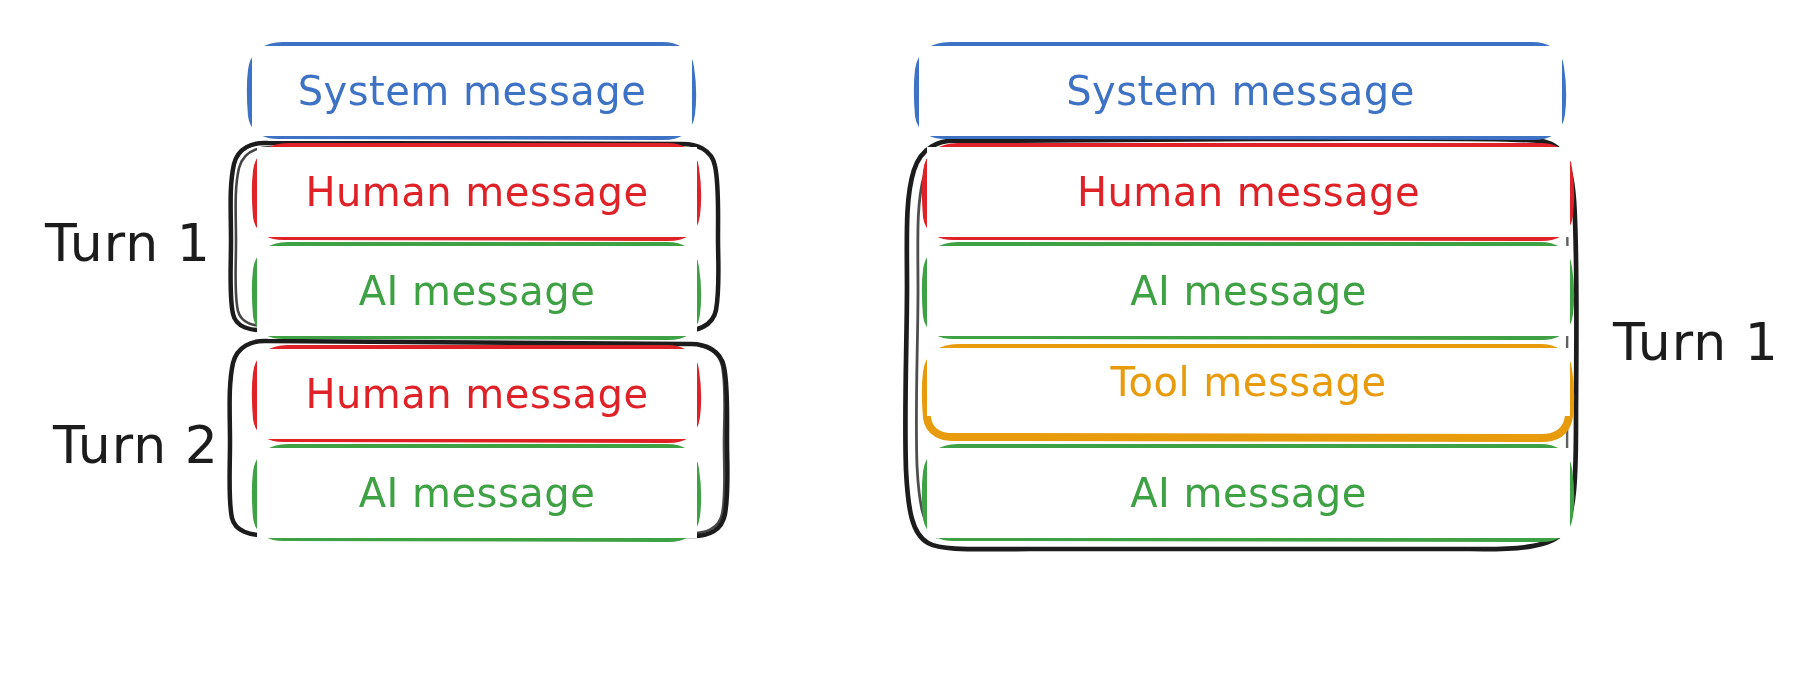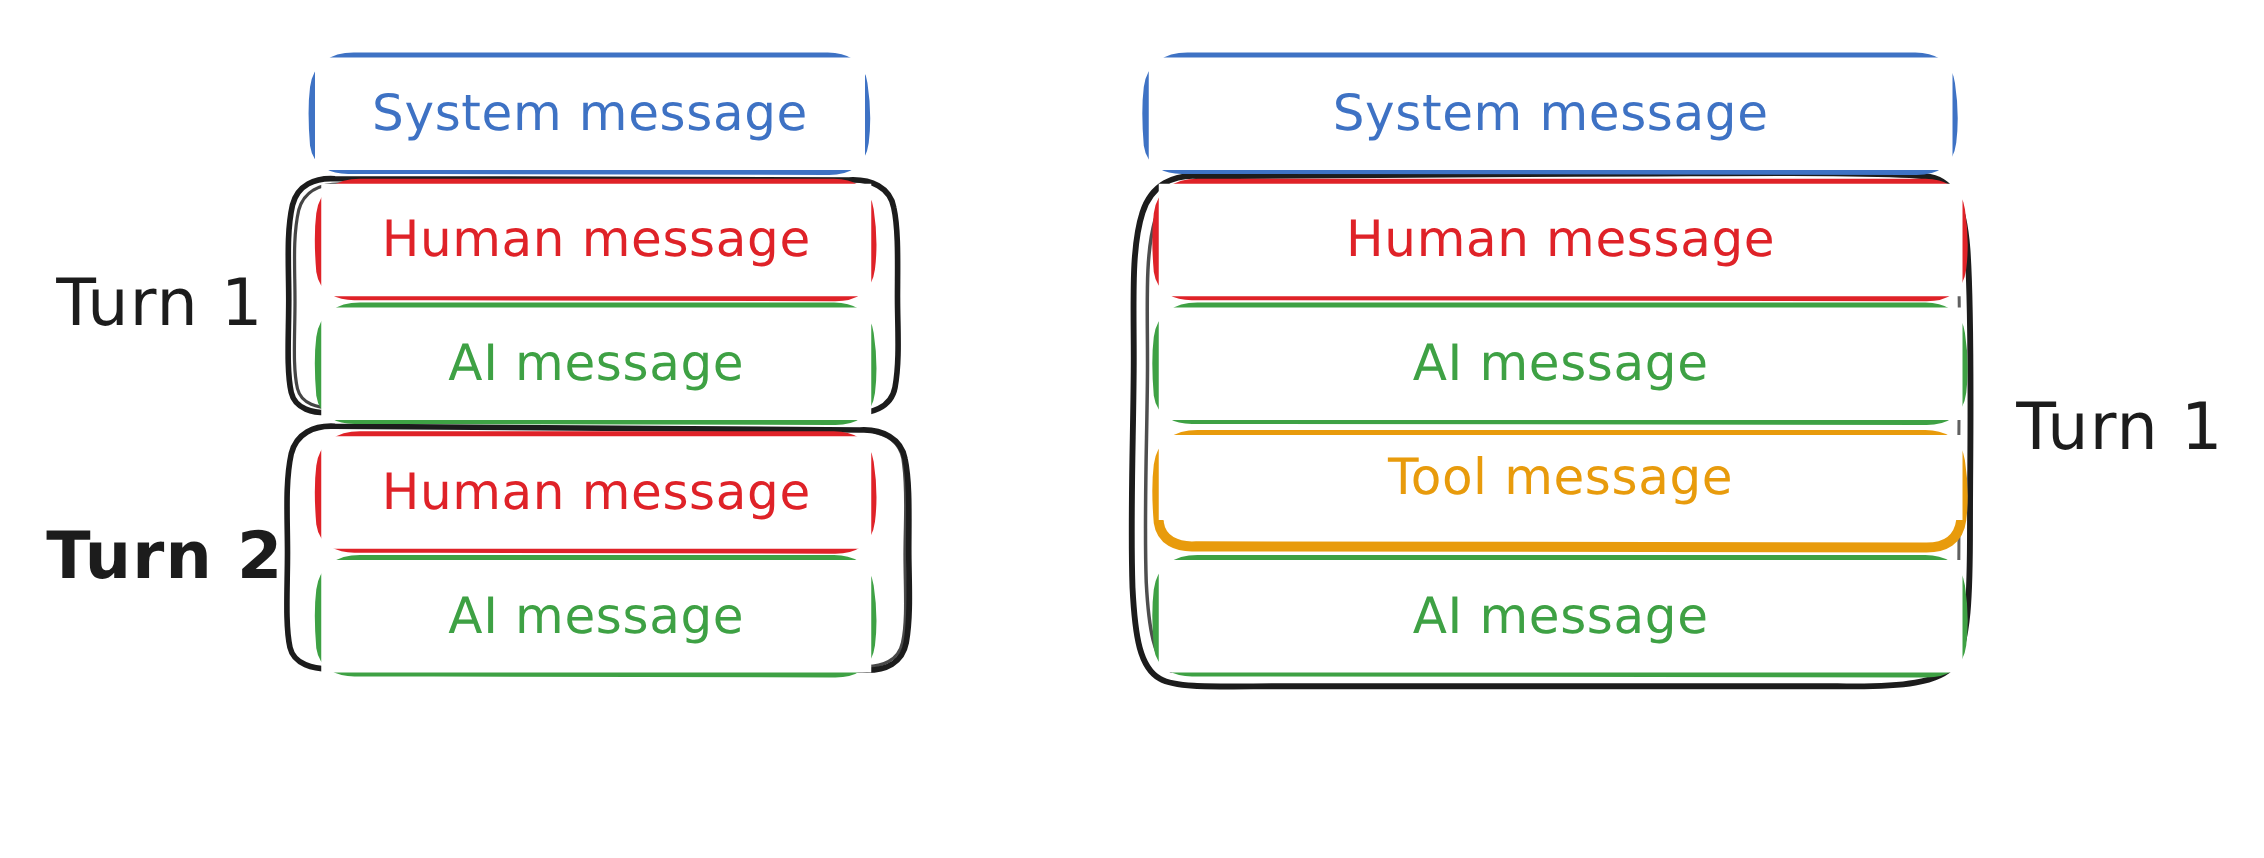--- a/index.html
+++ b/index.html
@@ -253,21 +253,21 @@
 <div class="turn-label" style="left:45px; top:213px;">Turn 1</div>
 
 <div class="msg-box" style="left:257px; top:147px; width:440px; height:90px;">
   <span class="msg-label" style="color:#DF2228;">Human message</span>
 </div>
 
 <div class="msg-box" style="left:257px; top:246px; width:440px; height:90px;">
   <span class="msg-label" style="color:#3EA144;">AI message</span>
 </div>
 
-<div class="turn-label" style="left:37px; top:415px;font-weight:bold;">Turn 2</div>
+<div class="turn-label" style="left:53px; top:415px;">Turn 2</div>
 
 <div class="msg-box" style="left:257px; top:349px; width:440px; height:90px;">
   <span class="msg-label" style="color:#DF2228;">Human message</span>
 </div>
 
 <div class="msg-box" style="left:257px; top:448px; width:440px; height:90px;">
   <span class="msg-label" style="color:#3EA144;">AI message</span>
 </div>
 
 <div class="msg-box" style="left:919px; top:46px; width:643px; height:90px;">

